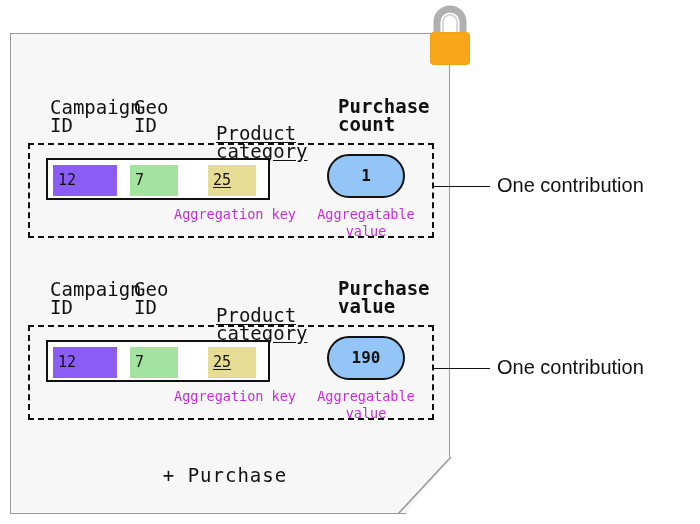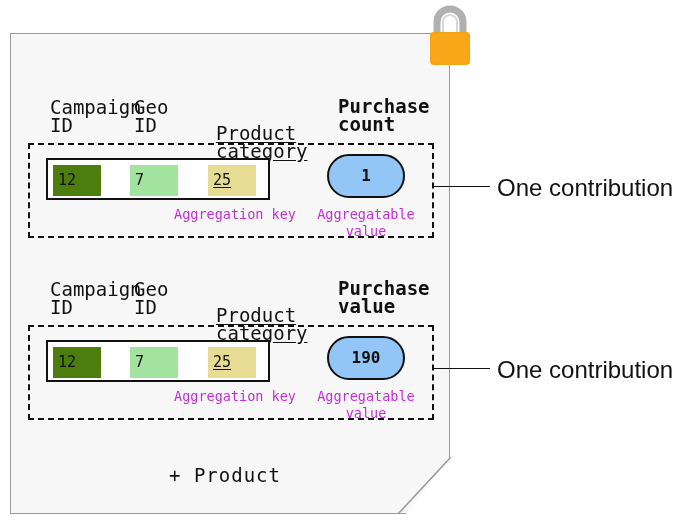--- a/index.html
+++ b/index.html
@@ -99,21 +99,21 @@
     position: absolute;
     top: 5px;
     height: 31px;
     line-height: 31px;
     font-size: 15px;
     color: #111111;
     text-align: left;
     padding-left: 5px;
     box-sizing: border-box;
   }
-  .cell.c1 { left: 5px;   width: 48px; background: #4d7c0f; }
+  .cell.c1 { left: 5px;   width: 64px; background: #8b5cf6; }
   .cell.c2 { left: 82px;  width: 48px; background: #a3e3a0; }
   .cell.c3 { left: 160px; width: 48px; background: #e6dc93; }
   .cell .ul { text-decoration: underline; text-underline-offset: 2px; }
 
   .oval {
     position: absolute;
     left: 297px;
     top: 9px;
     width: 78px;
     height: 44px;
@@ -154,21 +154,21 @@
     height: 0;
     border-top: 1.6px solid #111111;
     width: 56px;
   }
   .callout-line.l1 { left: 434px; top: 186px; }
   .callout-line.l2 { left: 434px; top: 368px; }
 
   .callout-text {
     position: absolute;
     font-family: "Liberation Sans", "DejaVu Sans", sans-serif;
-    font-size: 24px;
+    font-size: 20px;
     color: #111111;
     white-space: nowrap;
   }
   .callout-text.t1 { left: 497px; top: 174px; }
   .callout-text.t2 { left: 497px; top: 356px; }
 
   
   .metadata {
     position: absolute;
     left: 0;
@@ -259,15 +259,15 @@
 
       <div class="caption key-cap">Aggregation key</div>
       <div class="caption val-cap">Aggregatable
 value</div>
     </div>
   </div>
 
   <div class="callout-line l2"></div>
   <div class="callout-text t2">One contribution</div>
 
-  <div class="metadata">+ Product</div>
+  <div class="metadata">+ Purchase</div>
 
 </div>
 
 </body></html>

